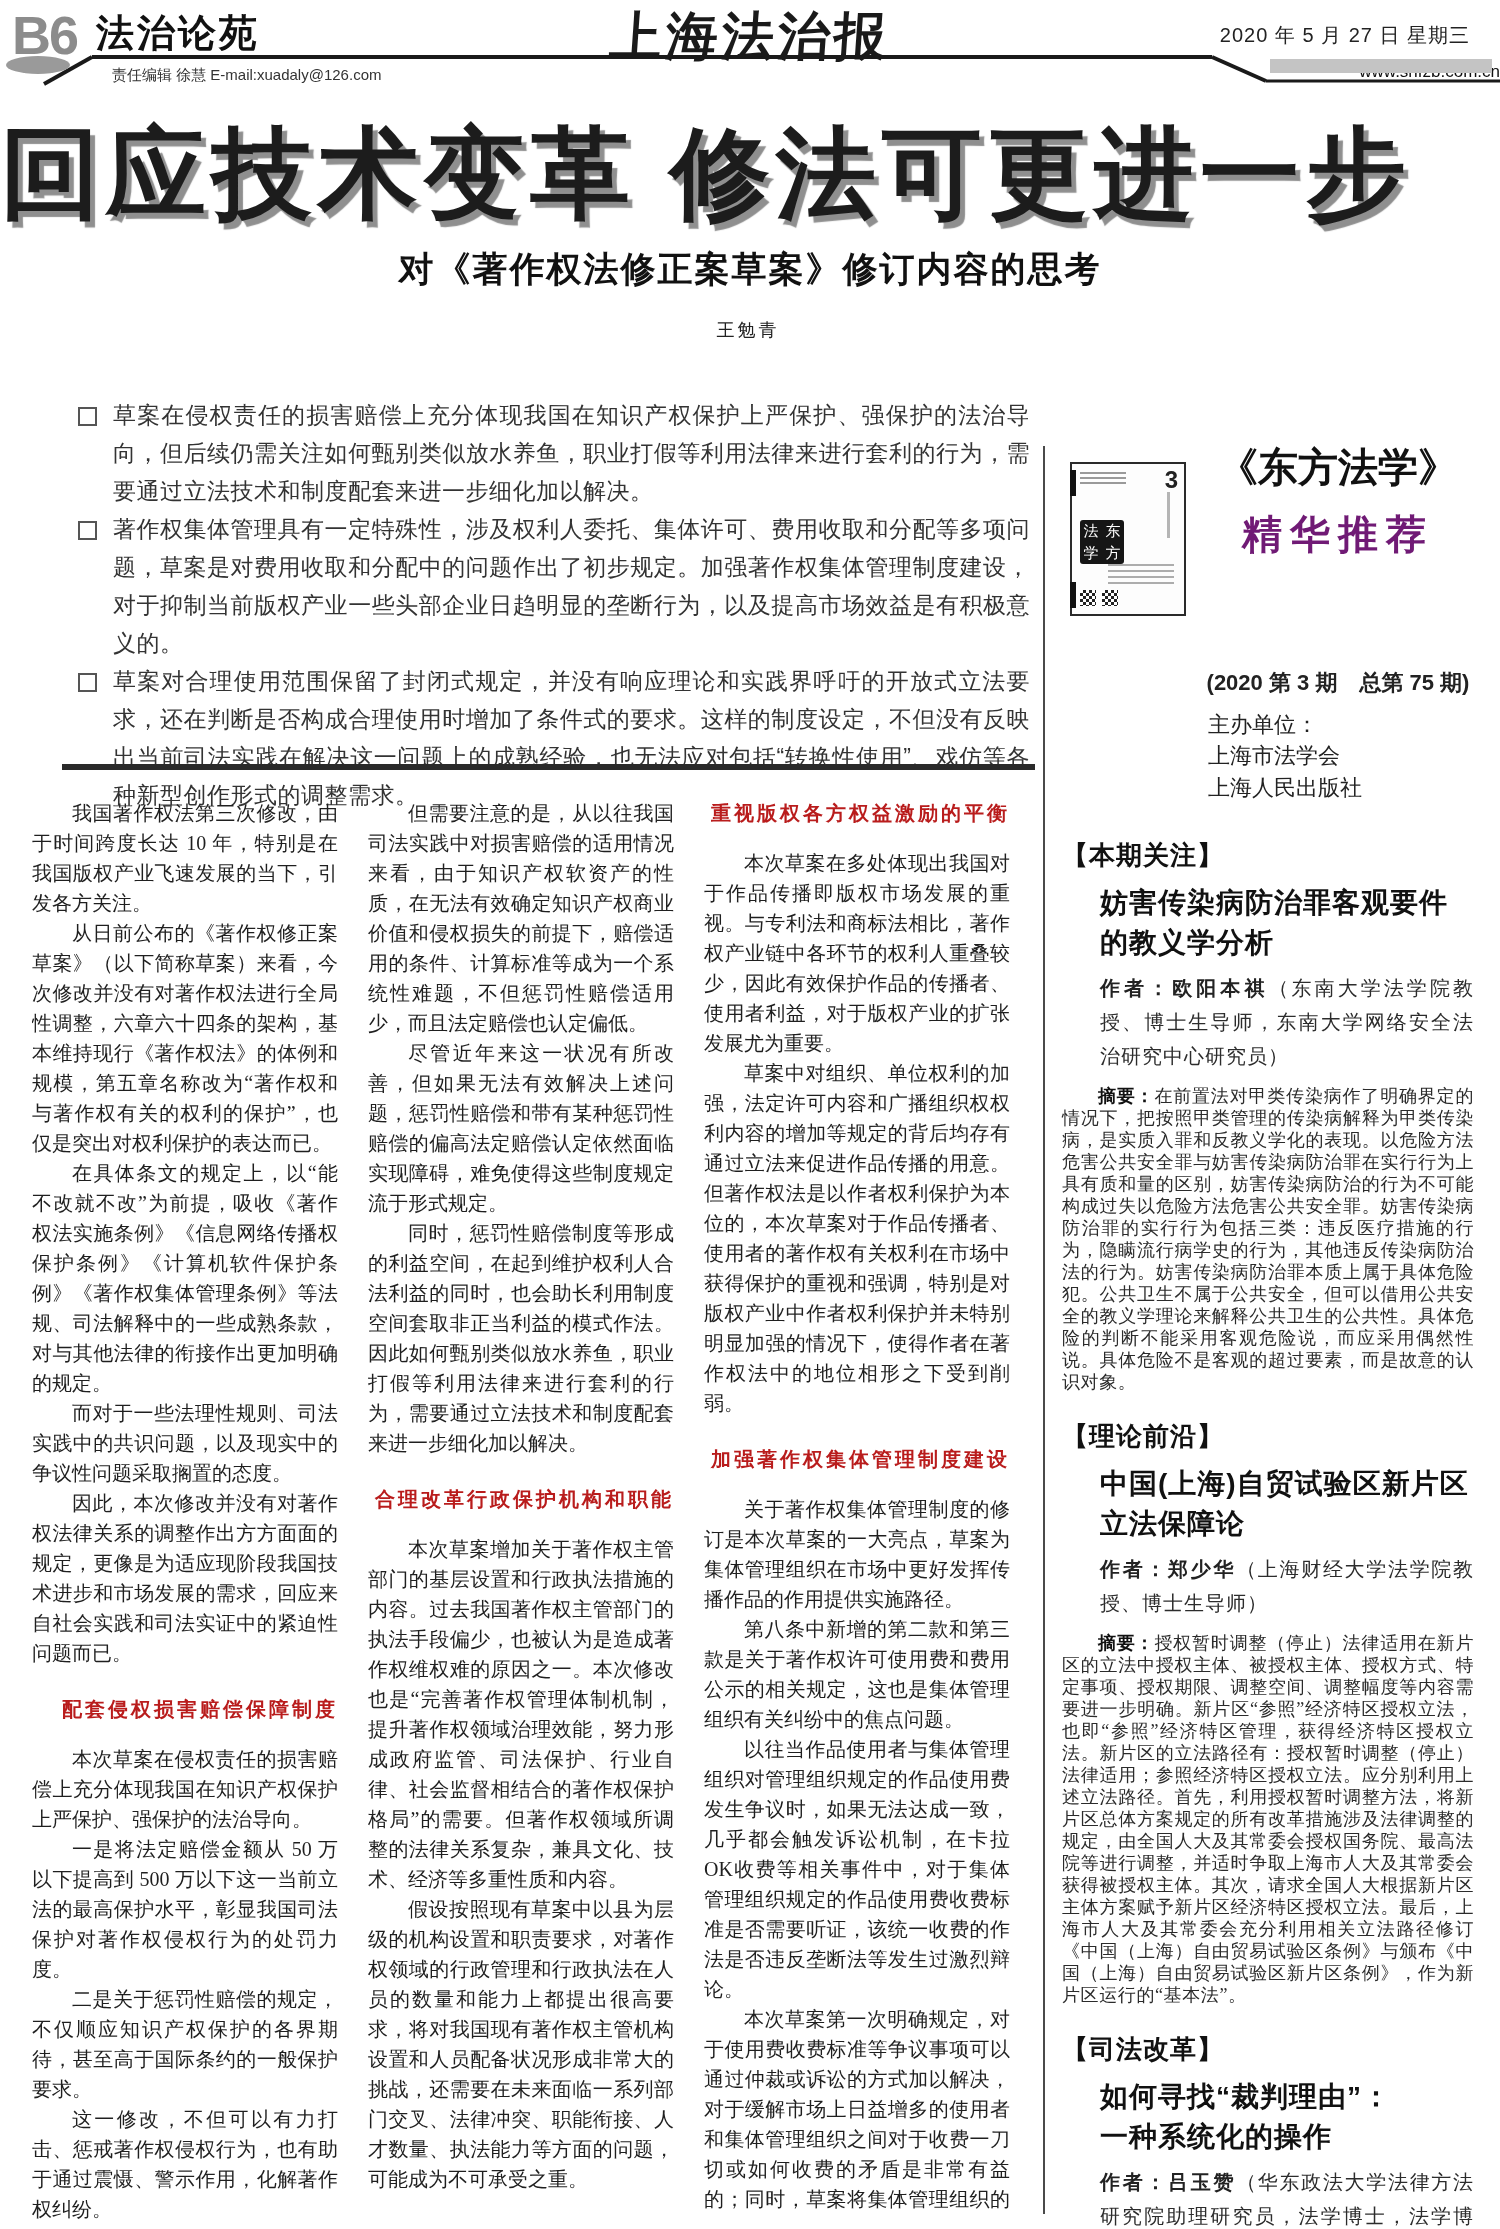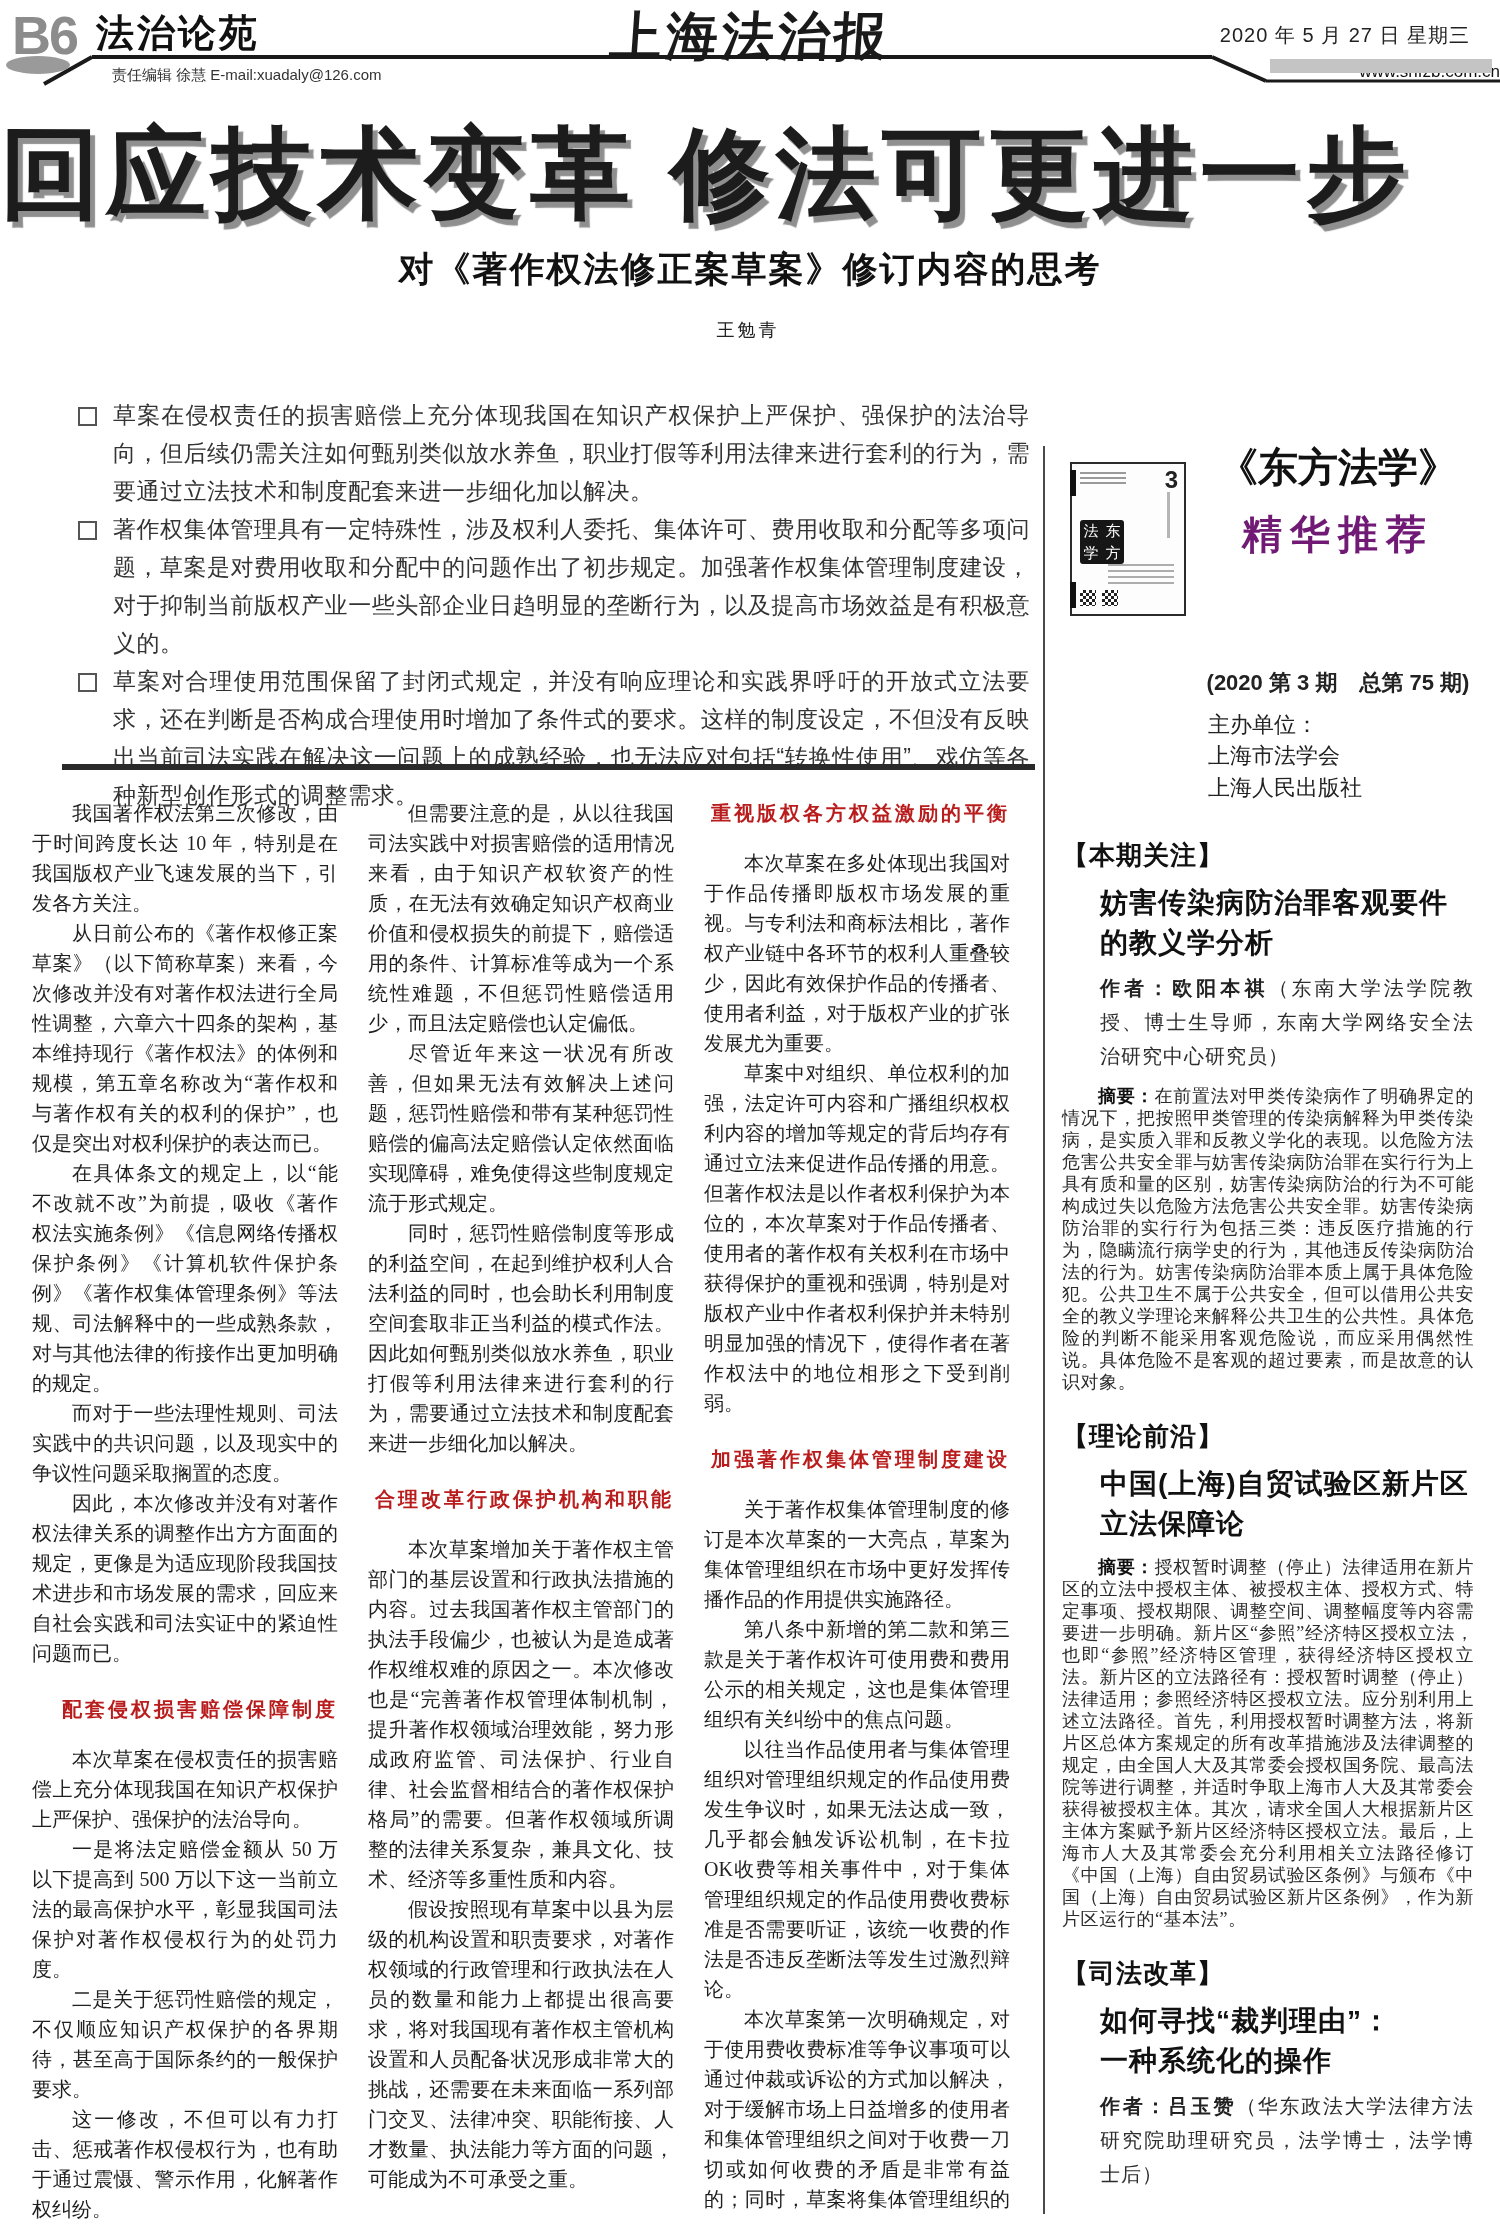--- a/index.html
+++ b/index.html
@@ -186,20 +186,21 @@
     <div class="sb-sections" id="sb-sections">
         <div class="sb-sec">
           <div class="sb-tag">【本期关注】</div>
           <div class="sb-title">妨害传染病防治罪客观要件的教义学分析</div>
           <div class="sb-author"><b>作者：欧阳本祺</b><span>（东南大学法学院教授、博士生导师，东南大学网络安全法治研究中心研究员）</span></div>
           <div class="sb-abstract"><b>摘要：</b>在前置法对甲类传染病作了明确界定的情况下，把按照甲类管理的传染病解释为甲类传染病，是实质入罪和反教义学化的表现。以危险方法危害公共安全罪与妨害传染病防治罪在实行行为上具有质和量的区别，妨害传染病防治的行为不可能构成过失以危险方法危害公共安全罪。妨害传染病防治罪的实行行为包括三类：违反医疗措施的行为，隐瞒流行病学史的行为，其他违反传染病防治法的行为。妨害传染病防治罪本质上属于具体危险犯。公共卫生不属于公共安全，但可以借用公共安全的教义学理论来解释公共卫生的公共性。具体危险的判断不能采用客观危险说，而应采用偶然性说。具体危险不是客观的超过要素，而是故意的认识对象。</div>
         </div>
         <div class="sb-sec">
           <div class="sb-tag">【理论前沿】</div>
           <div class="sb-title">中国(上海)自贸试验区新片区立法保障论</div>
+          <div class="sb-author"><b>作者：郑少华</b><span>（上海财经大学法学院教授、博士生导师）</span></div>
           <div class="sb-abstract"><b>摘要：</b>授权暂时调整（停止）法律适用在新片区的立法中授权主体、被授权主体、授权方式、特定事项、授权期限、调整空间、调整幅度等内容需要进一步明确。新片区“参照”经济特区授权立法，也即“参照”经济特区管理，获得经济特区授权立法。新片区的立法路径有：授权暂时调整（停止）法律适用；参照经济特区授权立法。应分别利用上述立法路径。首先，利用授权暂时调整方法，将新片区总体方案规定的所有改革措施涉及法律调整的规定，由全国人大及其常委会授权国务院、最高法院等进行调整，并适时争取上海市人大及其常委会获得被授权主体。其次，请求全国人大根据新片区主体方案赋予新片区经济特区授权立法。最后，上海市人大及其常委会充分利用相关立法路径修订《中国（上海）自由贸易试验区条例》与颁布《中国（上海）自由贸易试验区新片区条例》，作为新片区运行的“基本法”。</div>
         </div>
         <div class="sb-sec">
           <div class="sb-tag">【司法改革】</div>
           <div class="sb-title">如何寻找“裁判理由”：
 一种系统化的操作</div>
           <div class="sb-author"><b>作者：吕玉赞</b><span>（华东政法大学法律方法研究院助理研究员，法学博士，法学博士后）</span></div>
         </div>
       </div>
   </div>

